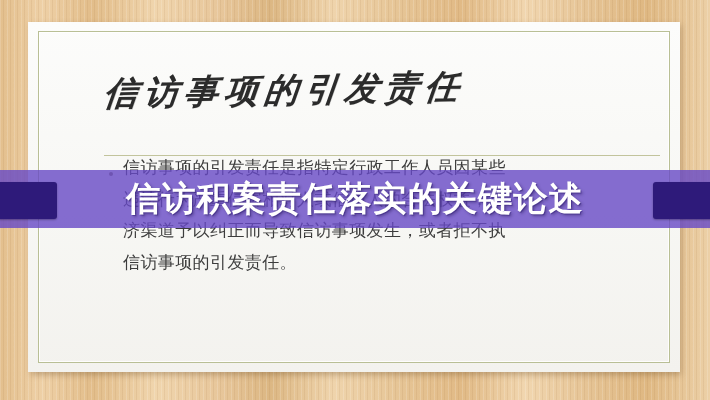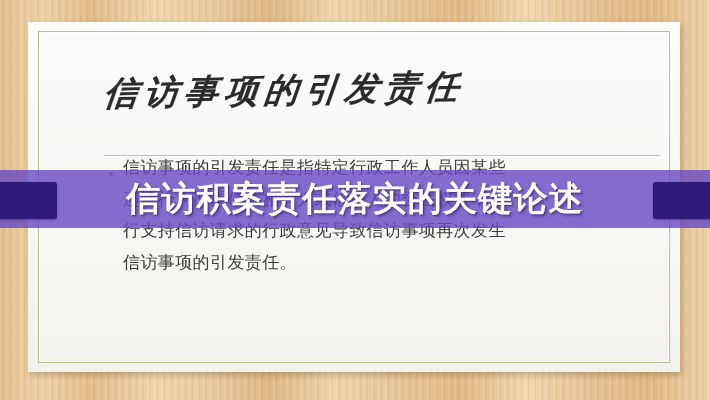--- a/index.html
+++ b/index.html
@@ -207,21 +207,21 @@
 
       <div class="slide-title">信访事项的引发责任</div>
 
       <div class="divider"></div>
 
       <div class="bullet-dot"></div>
 
       <div class="body-text">
         <p>信访事项的引发责任是指特定行政工作人员因某些</p>
         <p>违法行为严重侵害相对人或信访人的合法权益，且</p>
-        <p>行支持信访请求的行政意见导致信访事项再次发生</p>
+        <p>济渠道予以纠正而导致信访事项发生，或者拒不执</p>
         <p>信访事项的引发责任。</p>
       </div>
 
     </div>
   </div>
 
   <div class="banner-band"></div>
   <div class="banner-tab left"></div>
   <div class="banner-tab right"></div>
   <div class="banner-title">信访积案责任落实的关键论述</div>

